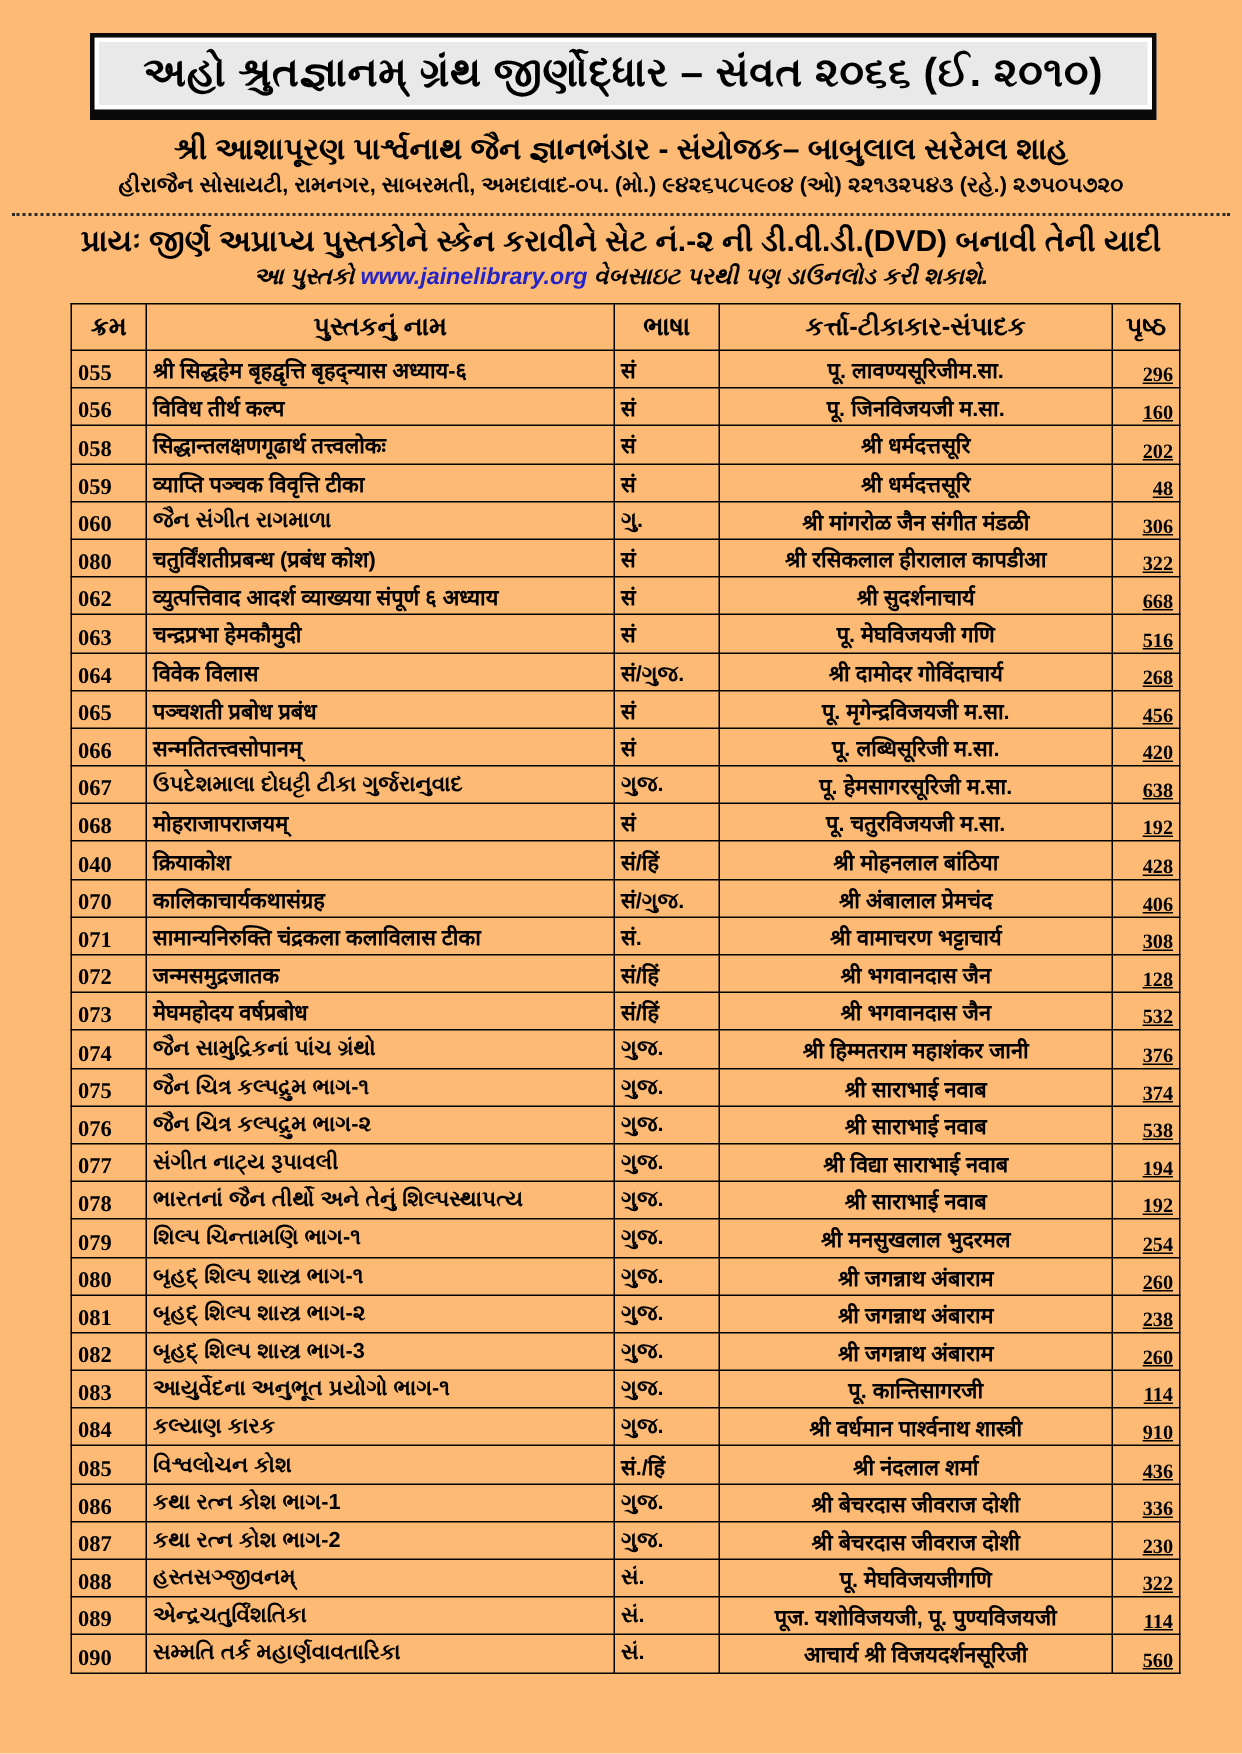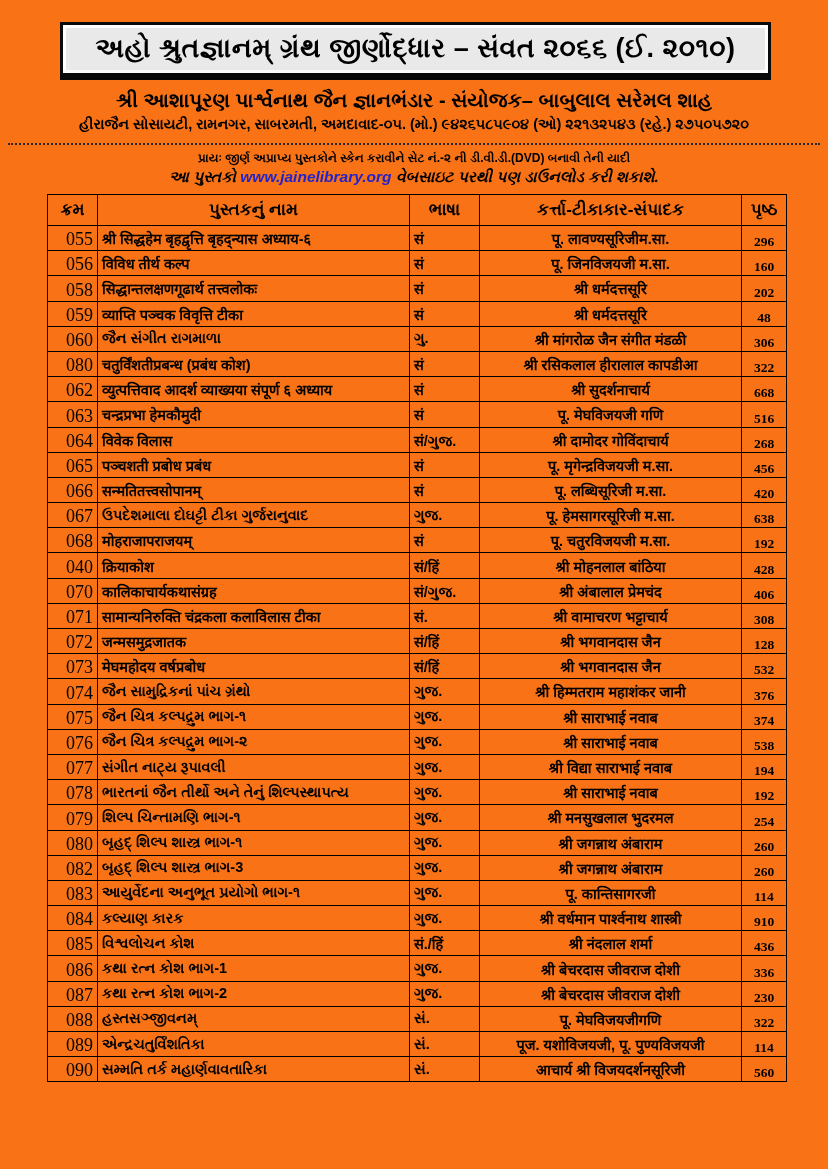--- a/index.html
+++ b/index.html
@@ -1,35 +1,35 @@
 <!DOCTYPE html>
 <html><head>
 <meta charset="utf-8">
 <style>
   html,body{margin:0;padding:0;background:#fbfbfa;}
   body{width:828px;height:1169px;position:relative;font-family:"Liberation Sans",sans-serif;color:#000;}
-  .page{position:absolute;inset:0;background:#f97316;}
+  .page{position:absolute;inset:0;background:#fdba74;}
 
   .title-box{
     margin:22px 57px 0 60px;
     border:3px solid #0a0a0a;
     border-bottom:7px solid #0a0a0a;
     box-shadow:inset 0 0 0 3px #fff;
     background:#e9e9e9;
     padding:8px 6px 9px;
     text-align:center;
   }
   .title{font-size:27px;font-weight:bold;letter-spacing:.5px;}
 
   .subtitle{margin-top:9px;text-align:center;font-size:20px;font-weight:bold;}
   .address{margin-top:4px;text-align:center;font-size:14.5px;font-weight:600;}
 
   .dashes{margin:8px 8px 0 8px;border-bottom:2px dotted #2a2a2a;height:2px;}
 
-  .note1{margin-top:6px;text-align:center;font-size:12px;font-weight:bold;}
+  .note1{margin-top:6px;text-align:center;font-size:20px;font-weight:bold;}
   .note2{margin-top:3px;text-align:center;font-size:15.5px;font-weight:bold;font-style:italic;}
   .note2 .link{color:#2323c8;text-decoration:none;font-style:italic;}
 
   table.books{
     margin:8px 0 0 47px;
     border-collapse:collapse;
     table-layout:fixed;
     width:739px;
     font-size:14px;
   }
@@ -37,25 +37,25 @@
     border:1.5px solid #000;
     overflow:hidden;
     white-space:nowrap;
     padding:0 4px;
   }
   table.books th{
     height:30px;font-size:17px;font-weight:bold;padding:0 2px;
   }
   col.w0{width:50px;}  col.w1{width:312px;} col.w2{width:70px;} col.w3{width:262px;} col.w4{width:45px;}
   table.books td{height:24.2px;}
-  td.c0{text-align:right;font-family:"Liberation Serif",serif;font-size:18px;font-weight:normal;vertical-align:bottom;}
+  td.c0{text-align:left;font-family:"Liberation Serif",serif;font-size:15px;font-weight:bold;vertical-align:bottom;}
   td.c1{text-align:left;font-weight:bold;padding-left:9px;font-size:14.5px;}
   td.c2{text-align:left;font-weight:bold;padding-left:7px;font-size:14.5px;}
   td.c3{text-align:center;font-weight:bold;padding-left:9px;font-size:14.5px;}
-  td.c4{text-align:center;font-family:"Liberation Serif",serif;font-size:13.5px;font-weight:bold;vertical-align:bottom;padding-right:7px;}
+  td.c4{text-align:right;font-family:"Liberation Serif",serif;font-size:13.5px;font-weight:bold;vertical-align:bottom;padding-right:7px;text-decoration:underline;}
 </style>
 </head>
 <body>
 
 <div class="page">
 
   <div class="title-box">
     <div class="title">અહો શ્રુતજ્ઞાનમ્ ગ્રંથ જીર્ણોદ્ધાર – સંવત ૨૦૬૬ (ઈ. ૨૦૧૦)</div>
   </div>
 
@@ -260,20 +260,27 @@
           <td class="c4">254</td>
         </tr>
         <tr>
           <td class="c0">080</td>
           <td class="c1">બૃહદ્ શિલ્પ શાસ્ત્ર ભાગ-૧</td>
           <td class="c2">ગુજ.</td>
           <td class="c3">श्री जगन्नाथ अंबाराम</td>
           <td class="c4">260</td>
         </tr>
         <tr>
+          <td class="c0">081</td>
+          <td class="c1">બૃહદ્ શિલ્પ શાસ્ત્ર ભાગ-૨</td>
+          <td class="c2">ગુજ.</td>
+          <td class="c3">श्री जगन्नाथ अंबाराम</td>
+          <td class="c4">238</td>
+        </tr>
+        <tr>
           <td class="c0">082</td>
           <td class="c1">બૃહદ્ શિલ્પ શાસ્ત્ર ભાગ-3</td>
           <td class="c2">ગુજ.</td>
           <td class="c3">श्री जगन्नाथ अंबाराम</td>
           <td class="c4">260</td>
         </tr>
         <tr>
           <td class="c0">083</td>
           <td class="c1">આયુર્વેદના અનુભૂત પ્રયોગો ભાગ-૧</td>
           <td class="c2">ગુજ.</td>

